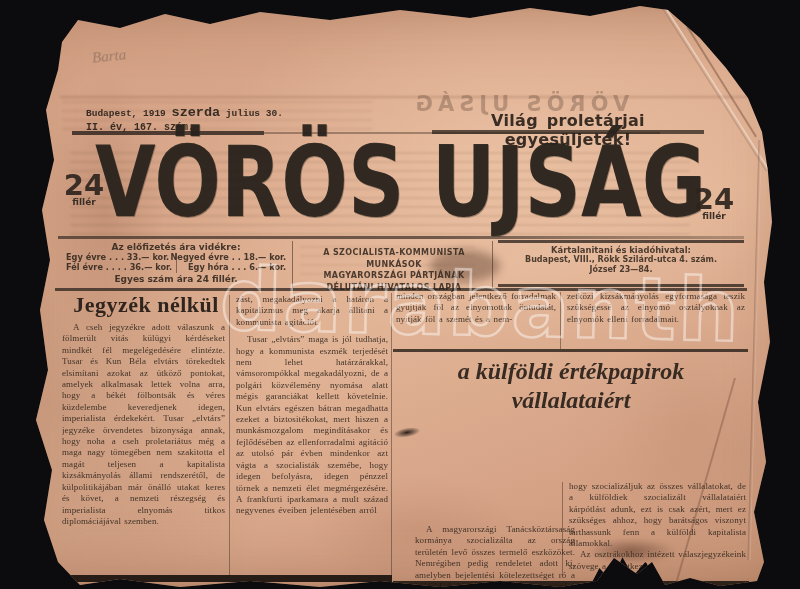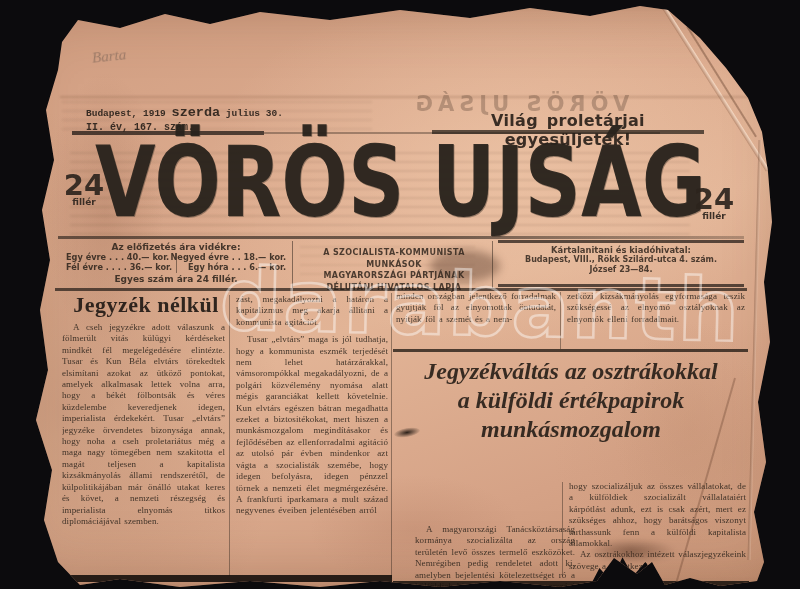--- a/index.html
+++ b/index.html
@@ -174,21 +174,21 @@
     </div>
     <div class="price price-right">
       <span class="num">24</span>
       <span class="unit">fillér</span>
     </div>
     <div class="rule-masthead"></div>
 
     <div class="sub-box">
       <span class="sub-title">Az előfizetés ára vidékre:</span>
       <div class="sub-row">
-        <span style="position:static;">Egy évre . . . 40.— kor.</span>
+        <span style="position:static;">Egy évre . . . 33.— kor.</span>
         <span style="position:static;">Negyed évre . . 18.— kor.</span>
       </div>
       <div class="sub-row">
         <span style="position:static;">Fél évre . . . . 36.— kor.</span>
         <span style="position:static;">Egy hóra . . . 6.— kor.</span>
       </div>
       <span class="sub-footer">Egyes szám ára 24 fillér.</span>
     </div>
     <div class="sub-div"></div>
     <div class="vdiv infobar-div1"></div>
@@ -224,23 +224,22 @@
     </div>
     <div class="bt lead-col3">
       <div style="position:static;">minden országban jelentkező forradalmak gyujtják föl az elnyomottak öntudatát, nyitják föl a szemét és a nem-</div>
     </div>
     <div class="bt lead-col4">
       <div style="position:static;">zetközi kizsákmányolás egyformasága teszik szükségessé az elnyomó osztályoknak az elnyomók elleni forradalmait.</div>
     </div>
 
     <div class="rule-right"></div>
     <div class="main-headline">
-      <div>Jegyzékváltás az osztrákokkal</div>
       <div>a külföldi értékpapirok</div>
-      <div>munkásmozgalom</div>
+      <div>vállalataiért</div>
     </div>
     <div class="ink-blob"></div>
     <div class="bt main-col1">
       <div class="ind" style="position:static;">A magyarországi Tanácsköztársaság kormánya szocializálta az ország területén levő összes termelő eszközöket. Nemrégiben pedig rendeletet adott ki, amelyben bejelentési kötelezettséget ró a külföldiek birtokában levő magyarországi értékpapirokra. A tanácskormány e rendelkezése ellen a német-osztrák kormány budapesti követsége utján</div>
     </div>
     <div class="bt main-col2">
       <div style="position:static;">hogy szocializáljuk az összes vállalatokat, de a külföldiek szocializált vállalataiért kárpótlást adunk, ezt is csak azért, mert ez szükséges ahhoz, hogy barátságos viszonyt tarthassunk fenn a külföldi kapitalista államokkal.</div>
       <div class="ind" style="position:static;">Az osztrákokhoz intézett válaszjegyzékeink szövege a következő</div>
     </div>
 

